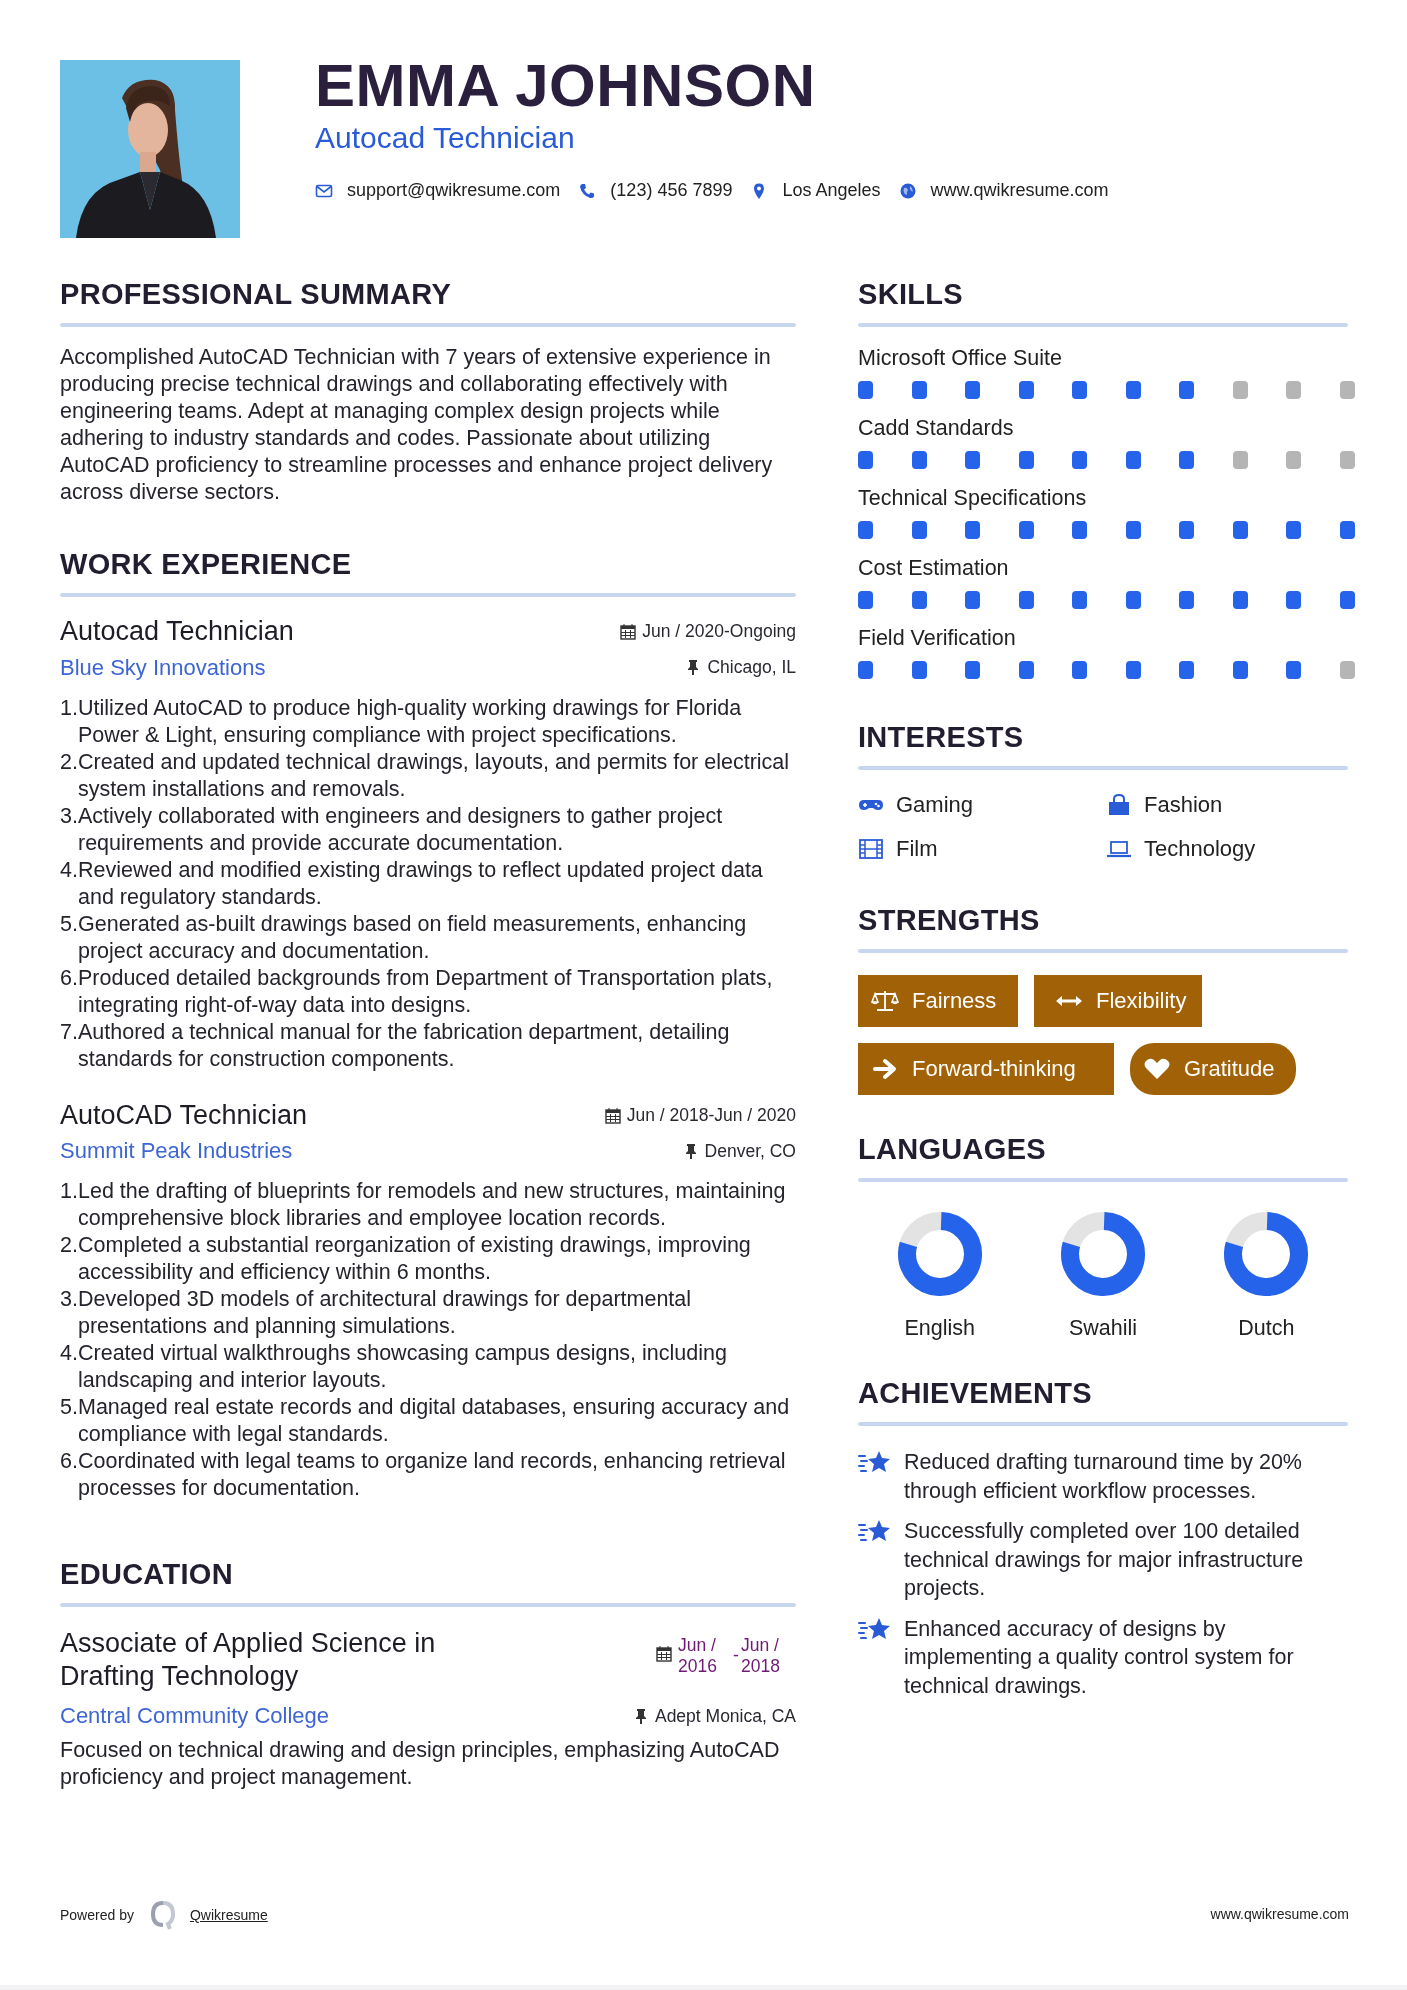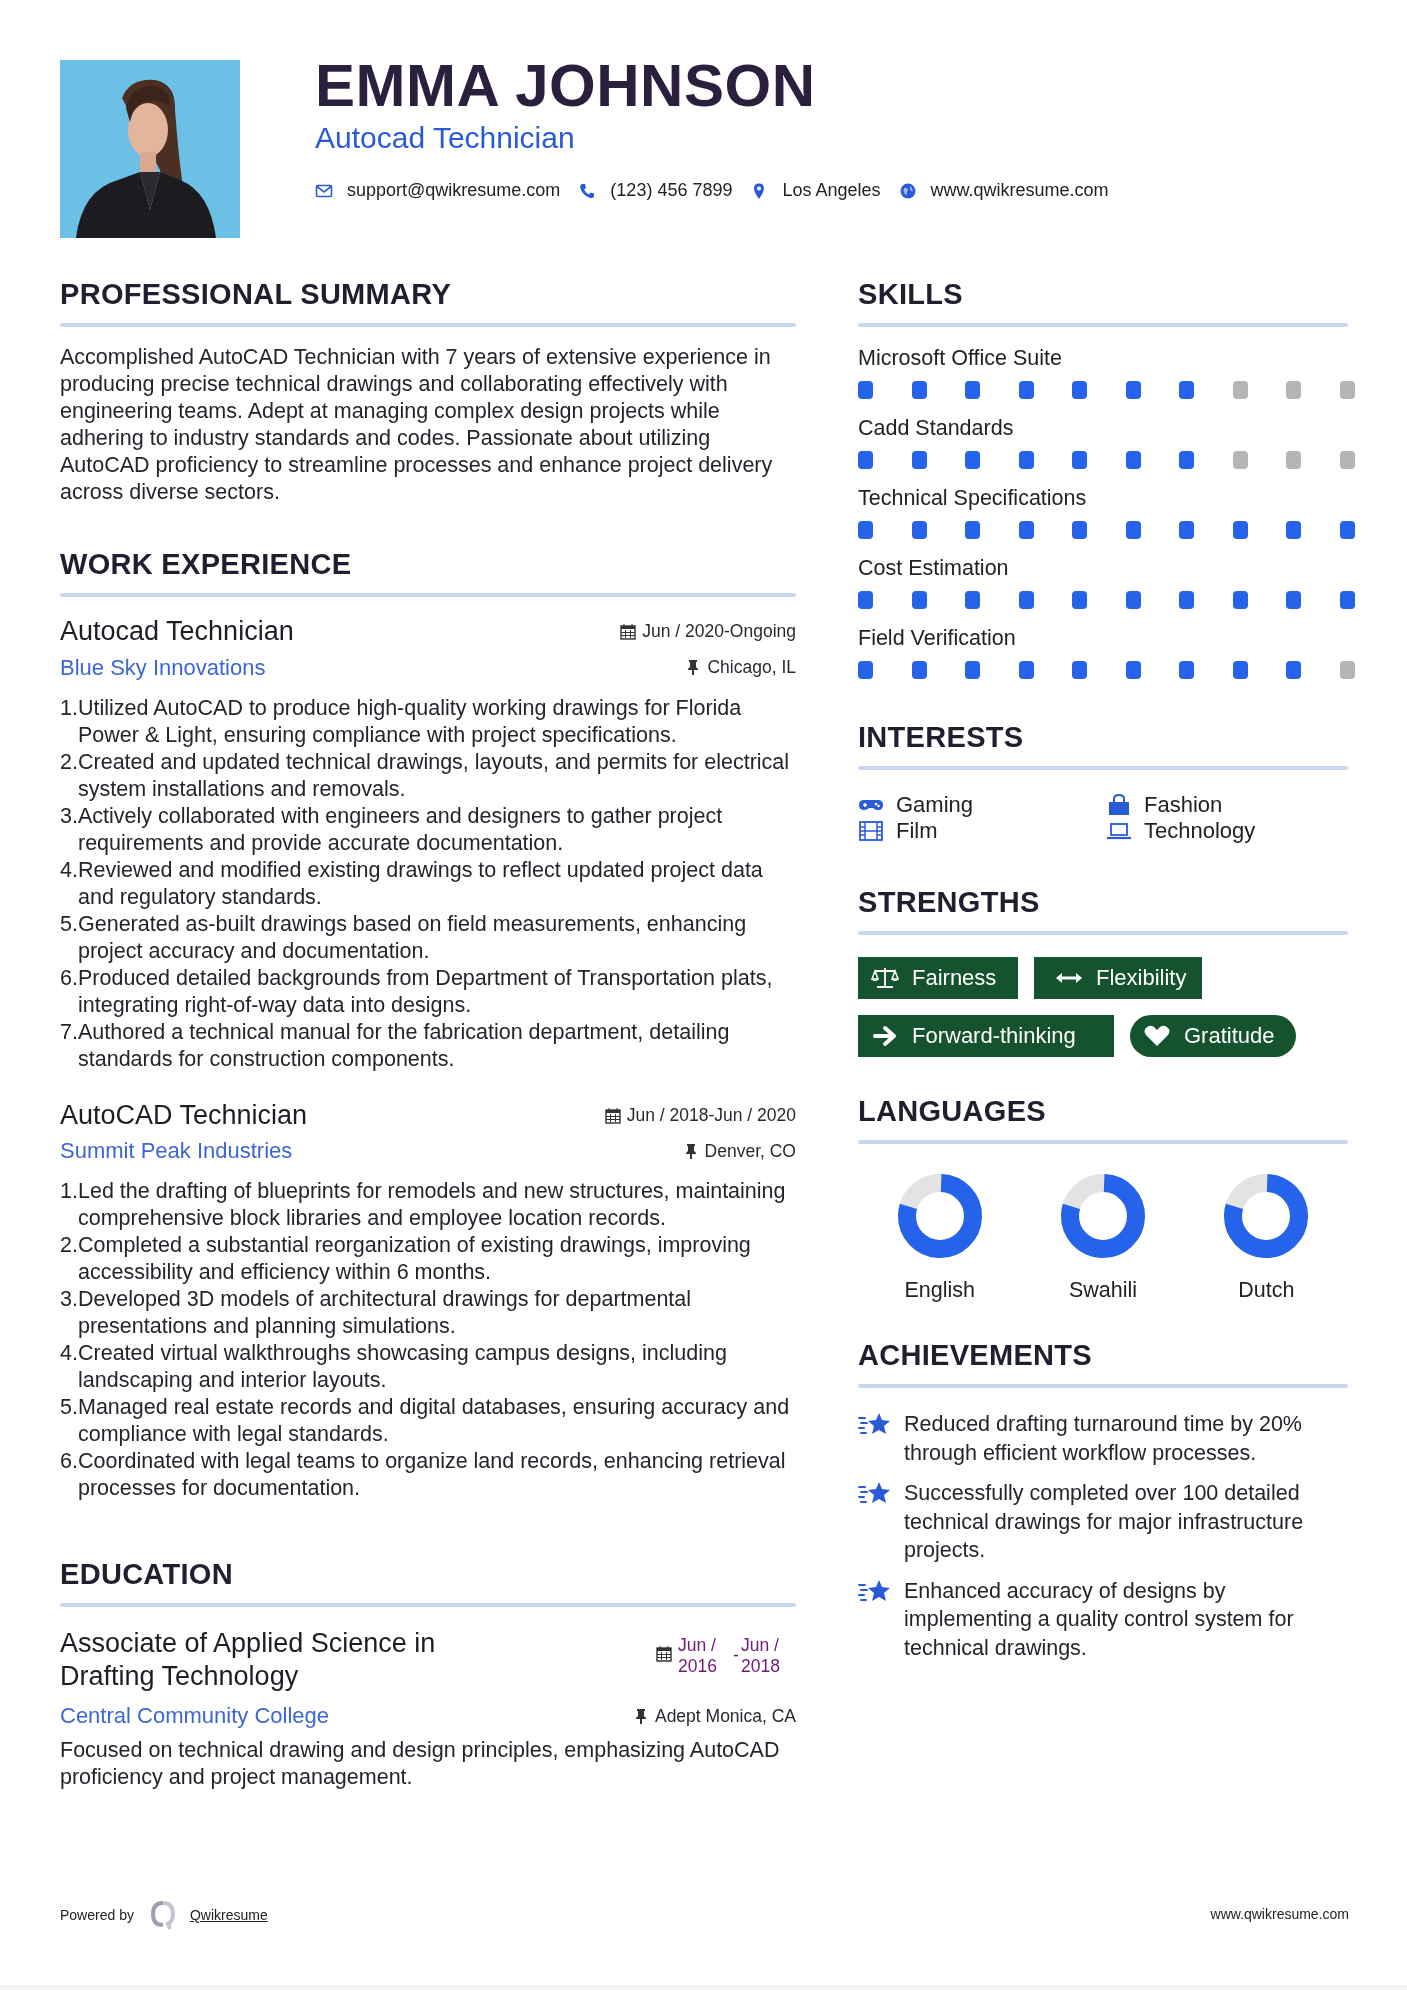--- a/index.html
+++ b/index.html
@@ -40,28 +40,28 @@
 
   
   .skill { margin-top: 16px; }
   .skill:first-of-type { margin-top: 18px; }
   .skill-name { font-size: 21.5px; color: #222; line-height: 27px; }
   .skill-dots { display: flex; justify-content: space-between; margin-top: 9px; width: 498px; padding-right: 1px; }
   .dot { width: 15px; height: 18px; border-radius: 4px; background: #2563eb; }
   .dot.off { background: #b5b5b5; }
 
   
-  .interests { display: grid; grid-template-columns: 248px 248px; margin-top: 22px; }
+  .interests { display: grid; grid-template-columns: 248px 248px; row-gap: 18px; margin-top: 22px; }
   .interest { display: flex; align-items: center; font-size: 22px; color: #222; }
   .interest .ic { width: 26px; height: 22px; margin-right: 12px; color: #2a5bd7; display: inline-flex; align-items: center; }
   .interest .ic svg { width: 26px; height: 22px; }
 
   
   .strengths { display: flex; flex-wrap: wrap; gap: 16px; margin-top: 22px; }
-  .strength { display: inline-flex; align-items: center; height: 42px; padding: 0 12px 0 12px; background: #14532d; color: #fff; font-size: 22px; }
+  .strength { display: inline-flex; align-items: center; height: 52px; padding: 0 12px 0 12px; background: #a16207; color: #fff; font-size: 22px; }
   .strength .ic { width: 30px; height: 24px; margin-right: 12px; display: inline-flex; align-items: center; justify-content: center; }
   .strength .ic svg { width: 28px; height: 24px; }
 
   
   .langs { display: flex; margin-top: 28px; }
   .lang { width: 168px; display: flex; flex-direction: column; align-items: center; }
   .lang svg { width: 88px; height: 88px; }
   .lang-name { font-size: 21.5px; color: #222; margin-top: 18px; }
 
   

